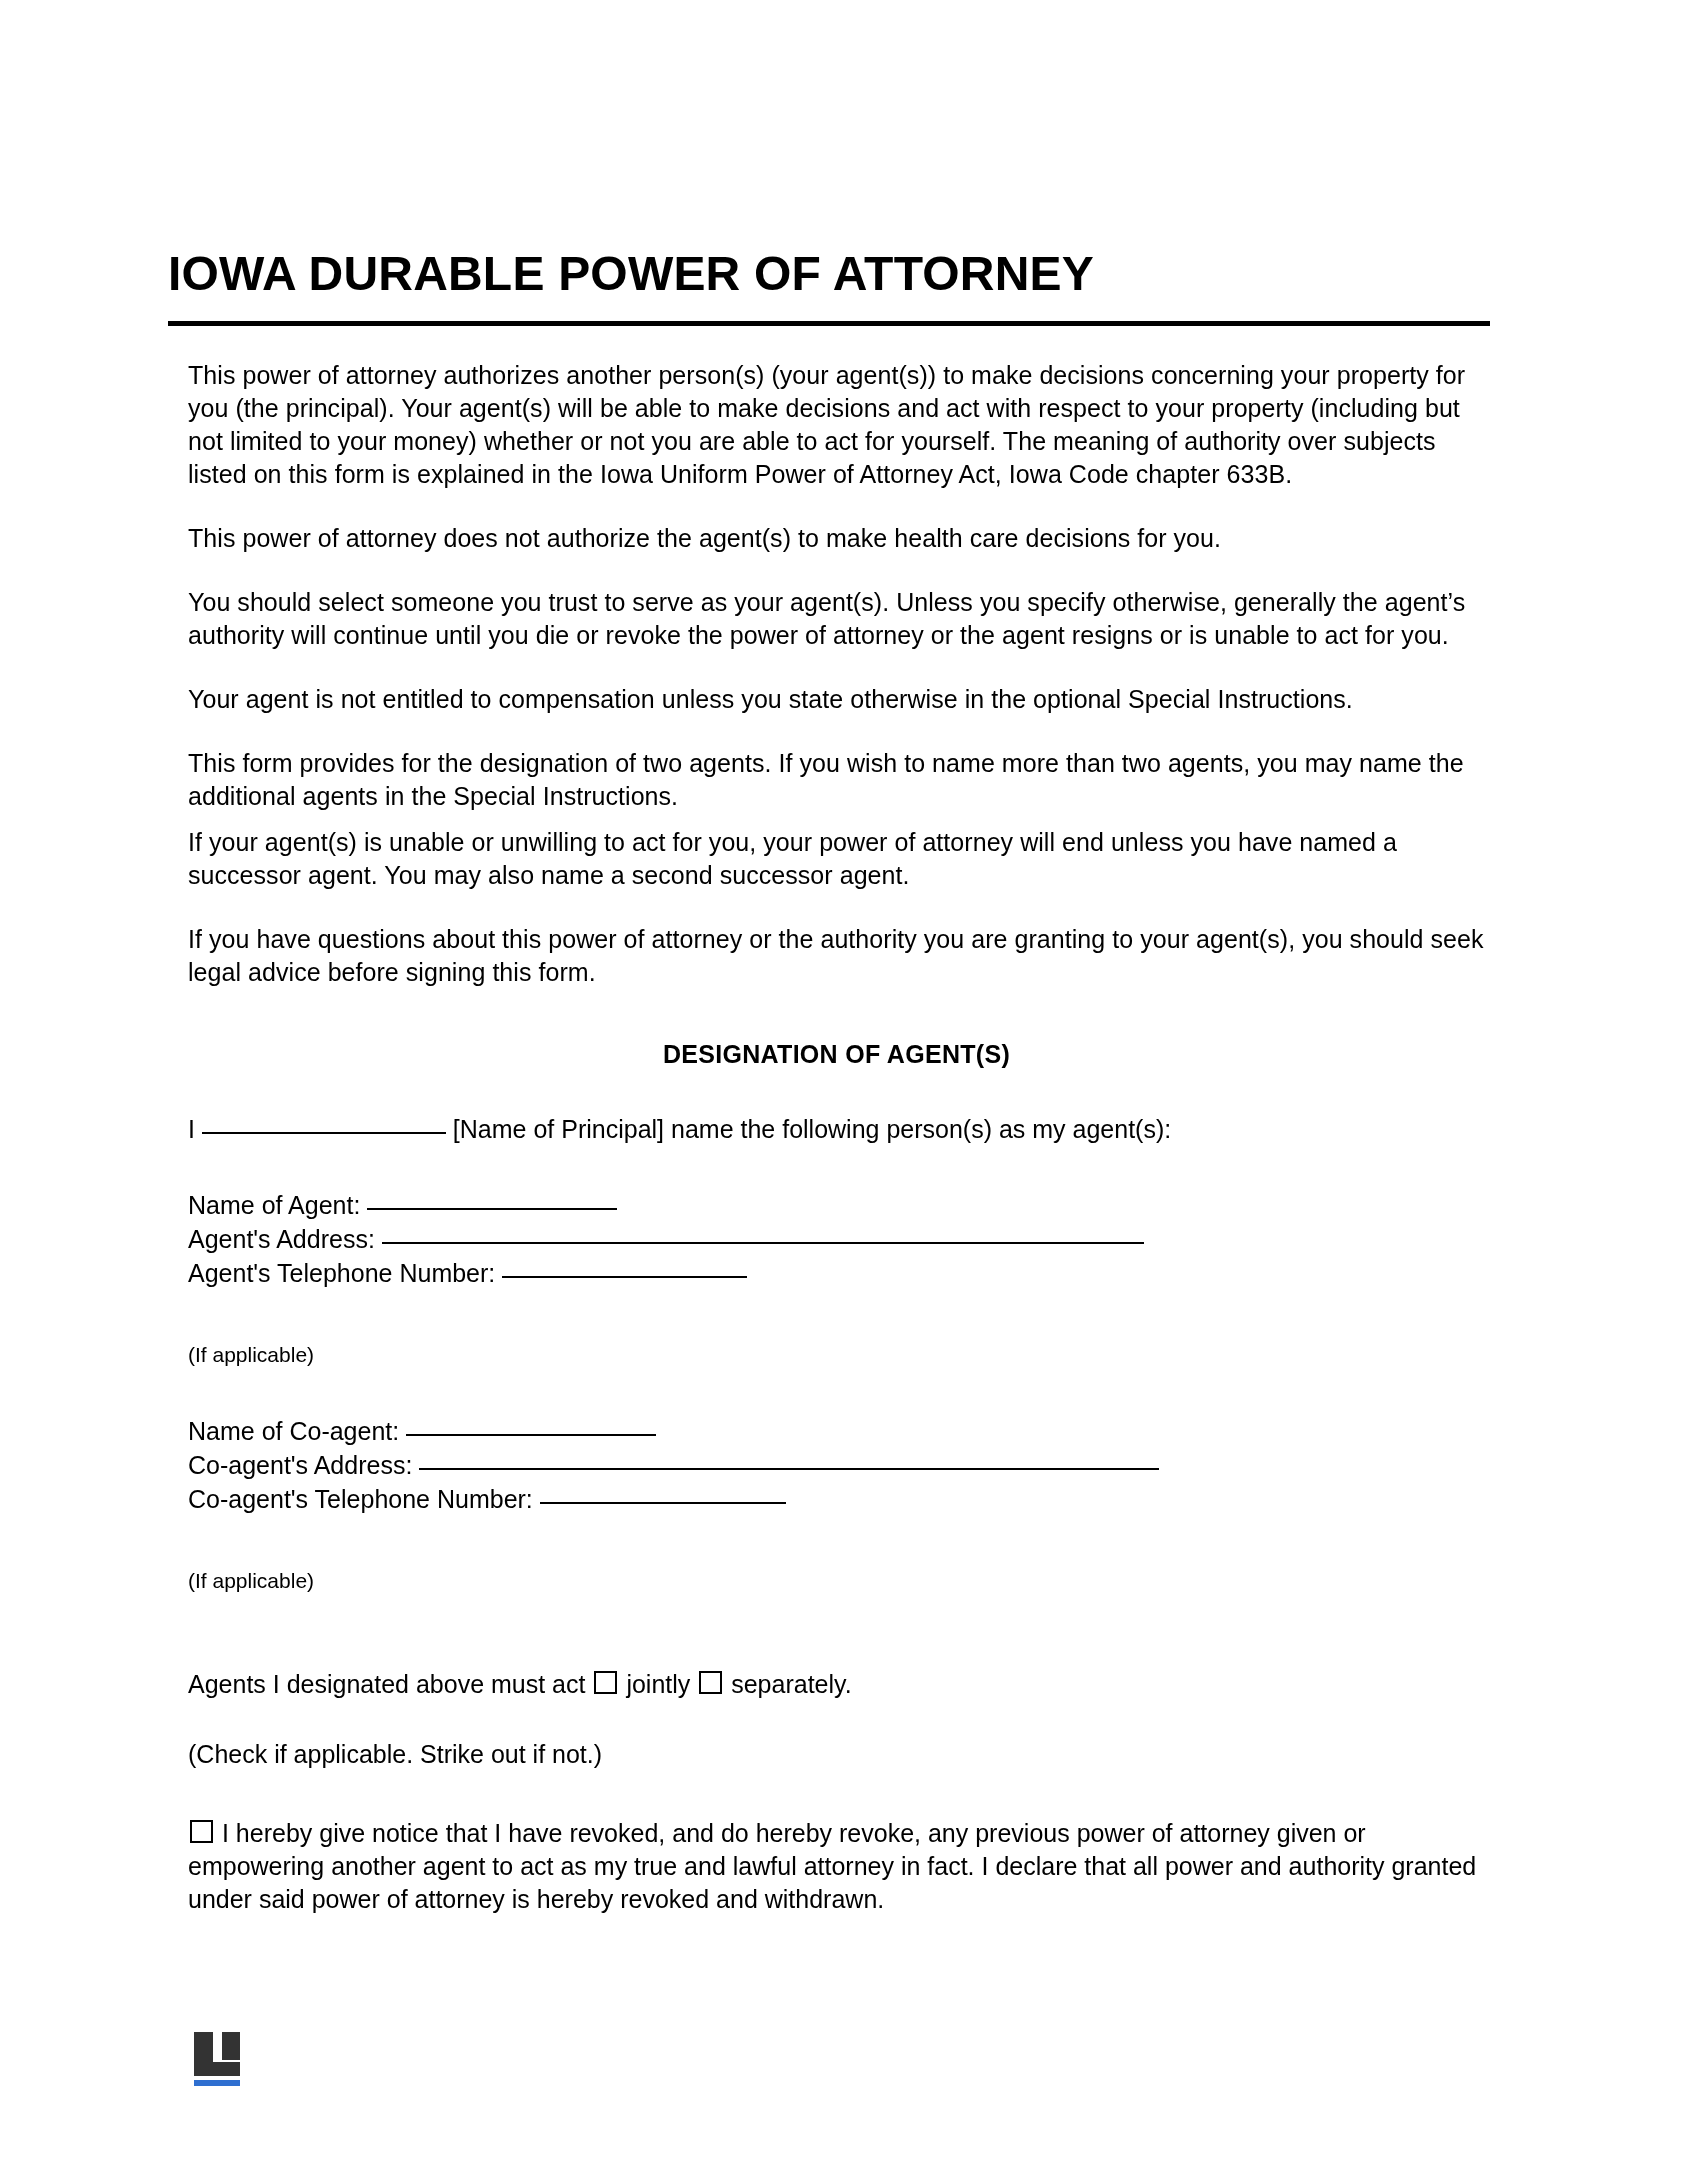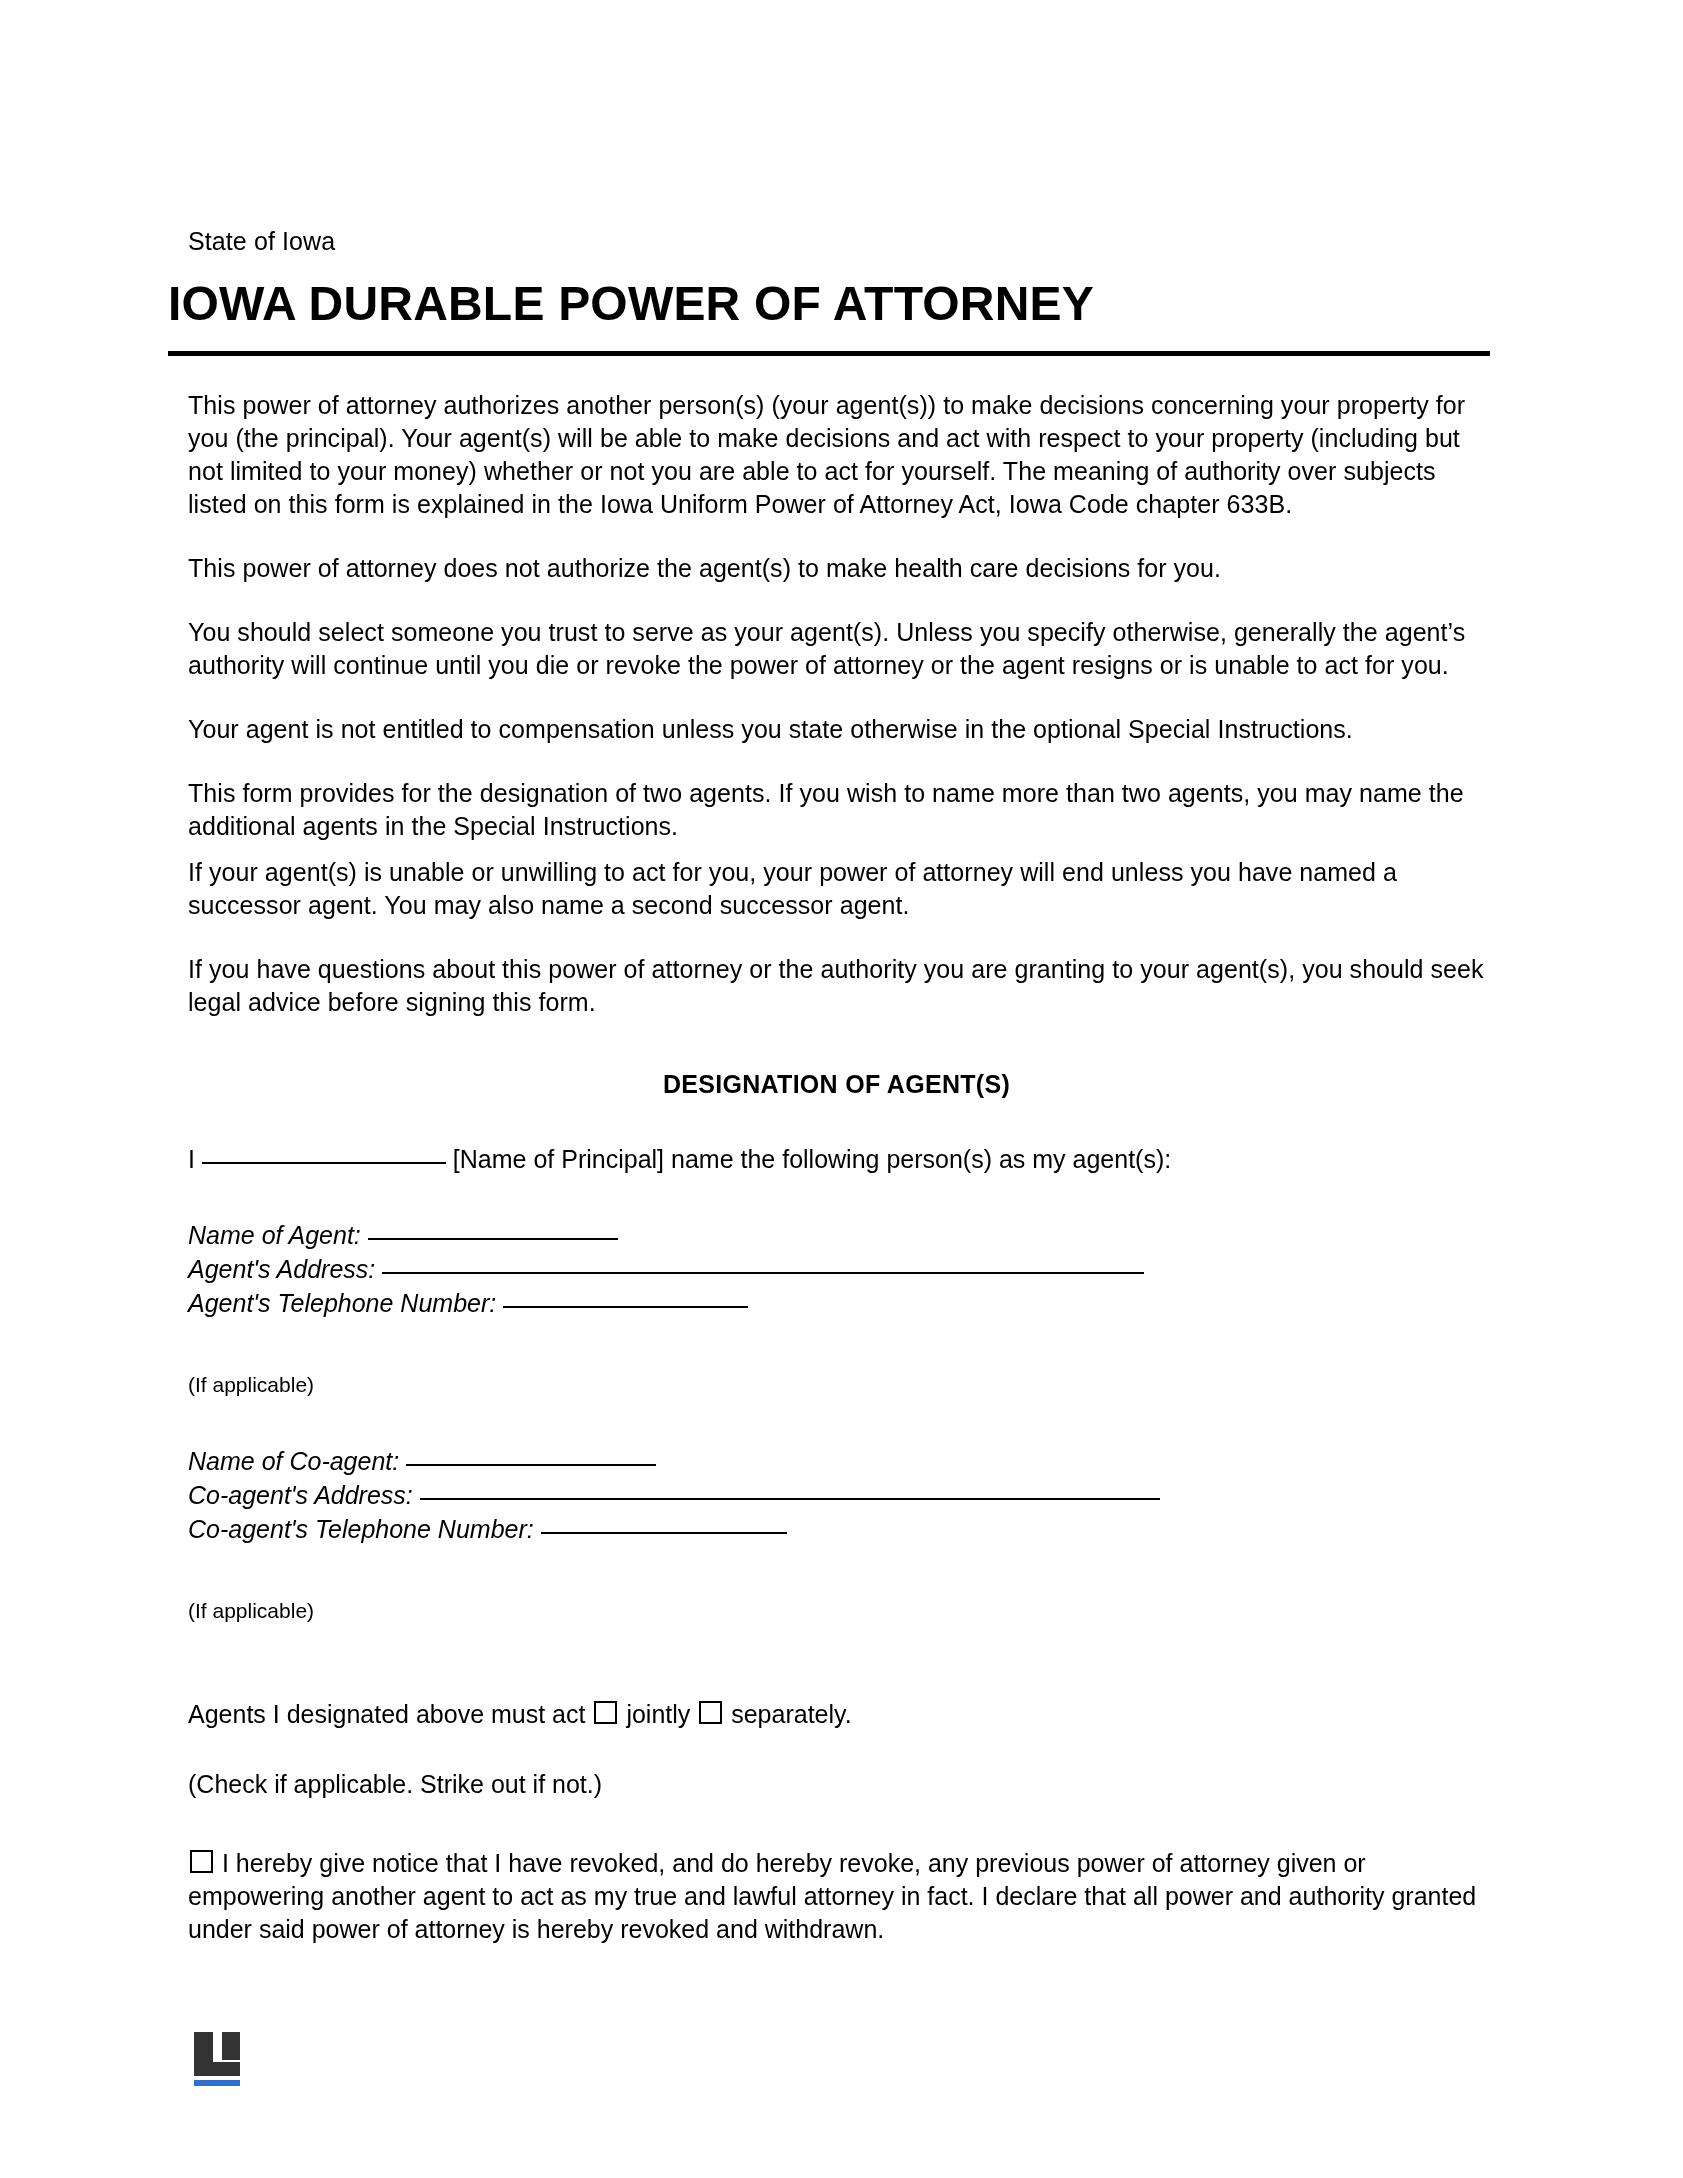--- a/index.html
+++ b/index.html
@@ -75,21 +75,20 @@
   }
   .principal-line {
     font-size: 25px;
     line-height: 33px;
     margin-top: 44px;
   }
   .fieldblock {
     margin-top: 42px;
     font-size: 25px;
     line-height: 34px;
-    font-style: italic;
   }
   .fieldline {
     white-space: nowrap;
   }
   .blank {
     display: inline-block;
     border-bottom: 2.5px solid #000;
     vertical-align: baseline;
     position: relative;
     top: -4px;
@@ -171,21 +170,20 @@
     background: #2f6fd0;
   }
 </style>
 </head>
 <body>
 
 <div class="page">
 
   <div class="content">
 
-    <div class="state-line">State of Iowa</div>
 
     <div class="title-wrap">
       <div class="doc-title">IOWA DURABLE POWER OF ATTORNEY</div>
       <div class="title-rule"></div>
     </div>
 
     <div class="body-block">
       <p class="para">This power of attorney authorizes another person(s) (your agent(s)) to make decisions concerning your property for you (the principal). Your agent(s) will be able to make decisions and act with respect to your property (including but not limited to your money) whether or not you are able to act for yourself. The meaning of authority over subjects listed on this form is explained in the Iowa Uniform Power of Attorney Act, Iowa Code chapter 633B.</p>
       <p class="para">This power of attorney does not authorize the agent(s) to make health care decisions for you.</p>
       <p class="para">You should select someone you trust to serve as your agent(s). Unless you specify otherwise, generally the agent’s authority will continue until you die or revoke the power of attorney or the agent resigns or is unable to act for you.</p>

